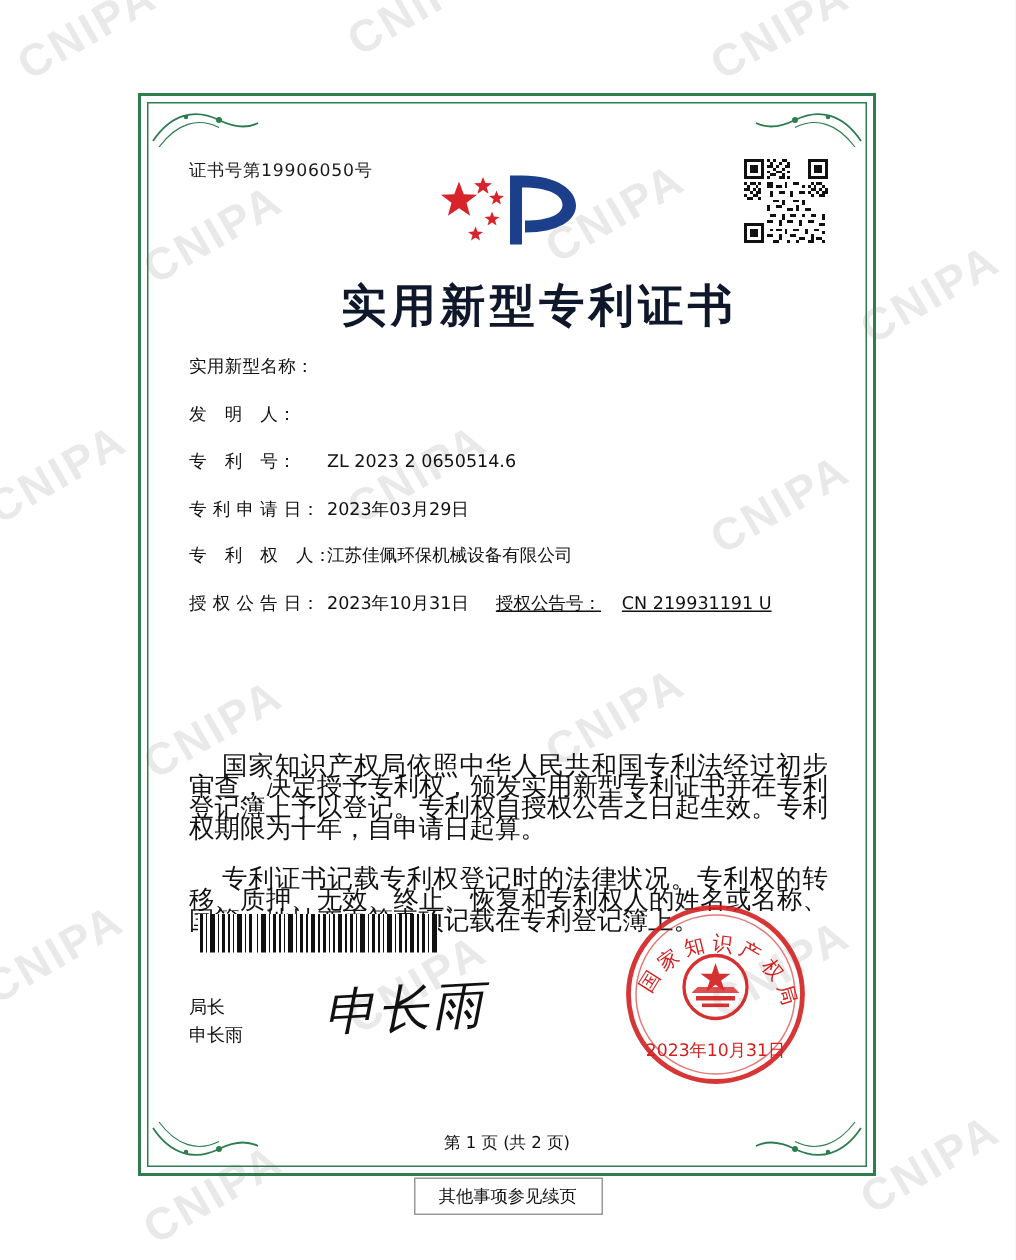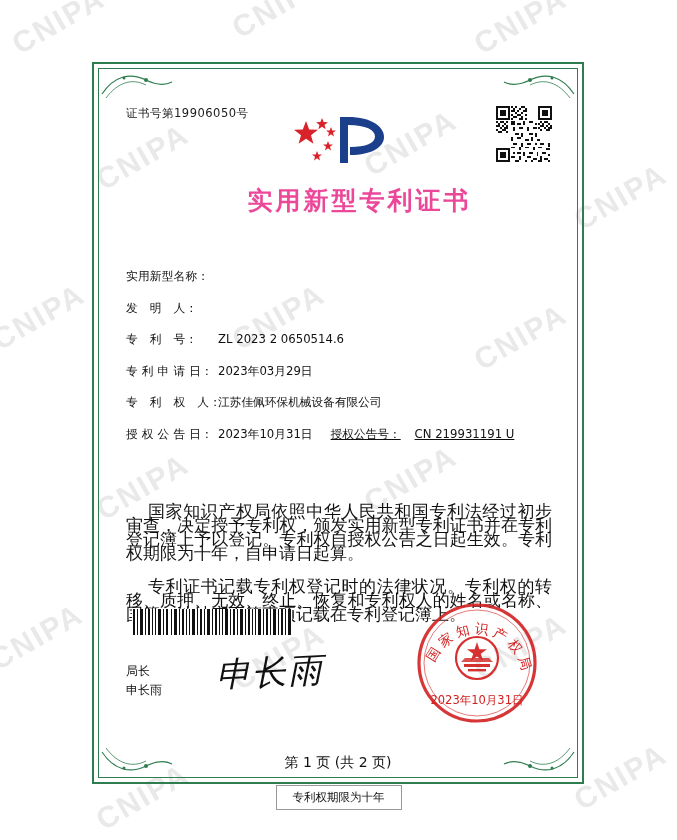--- a/index.html
+++ b/index.html
@@ -88,35 +88,34 @@
     display: flex;
     justify-content: center;
     align-items: center;
   }
   .title {
     position: absolute;
     left: 0;
     right: 0;
     top: 120px;
     text-align: center;
-    font-size: 25px;
+    font-size: 30px;
     font-weight: bold;
     letter-spacing: 3px;
-    color: #ec4899;
+    color: #0f172a;
     font-family: "DejaVu Sans", sans-serif;
     margin-left: 43px;
   }
   .fields {
     position: absolute;
     left: 32px;
     right: 30px;
     top: 172px;
     font-size: 11.7px;
     color: #111;
-    margin-top: 32px;
   }
   .frow {
     display: flex;
     margin-bottom: 15.5px;
     line-height: 16px;
   }
   .flabel {
     width: 92px;
     flex: 0 0 92px;
     letter-spacing: 0.2px;
@@ -181,21 +180,21 @@
     top: 536px;
     width: 126px;
     height: 126px;
   }
   .page-num {
     position: absolute;
     left: 0;
     right: 0;
     top: 690px;
     text-align: center;
-    font-size: 14px;
+    font-size: 11px;
     color: #111;
   }
   .footer-note {
     position: absolute;
     left: 50%;
     transform: translateX(-50%);
     top: 785px;
     border: 1px solid #999;
     background: #fff;
     padding: 4px 16px;
@@ -494,14 +493,14 @@
       </defs>
       <text font-size="13.5" fill="#d22020" font-family="'DejaVu Sans',sans-serif" letter-spacing="4">
         <textPath href="#arcTop" startOffset="6%">国家知识产权局</textPath>
       </text>
       <text x="63" y="104" text-anchor="middle" font-size="11.5" fill="#d22020" font-family="'DejaVu Sans',sans-serif">2023年10月31日</text>
     </svg>
 
     <div class="page-num">第 1 页 (共 2 页)</div>
   </div>
 
-  <div class="footer-note">专利权期限为十年</div>
+  <div class="footer-note">其他事项参见续页</div>
 </div>
 
 </body></html>

